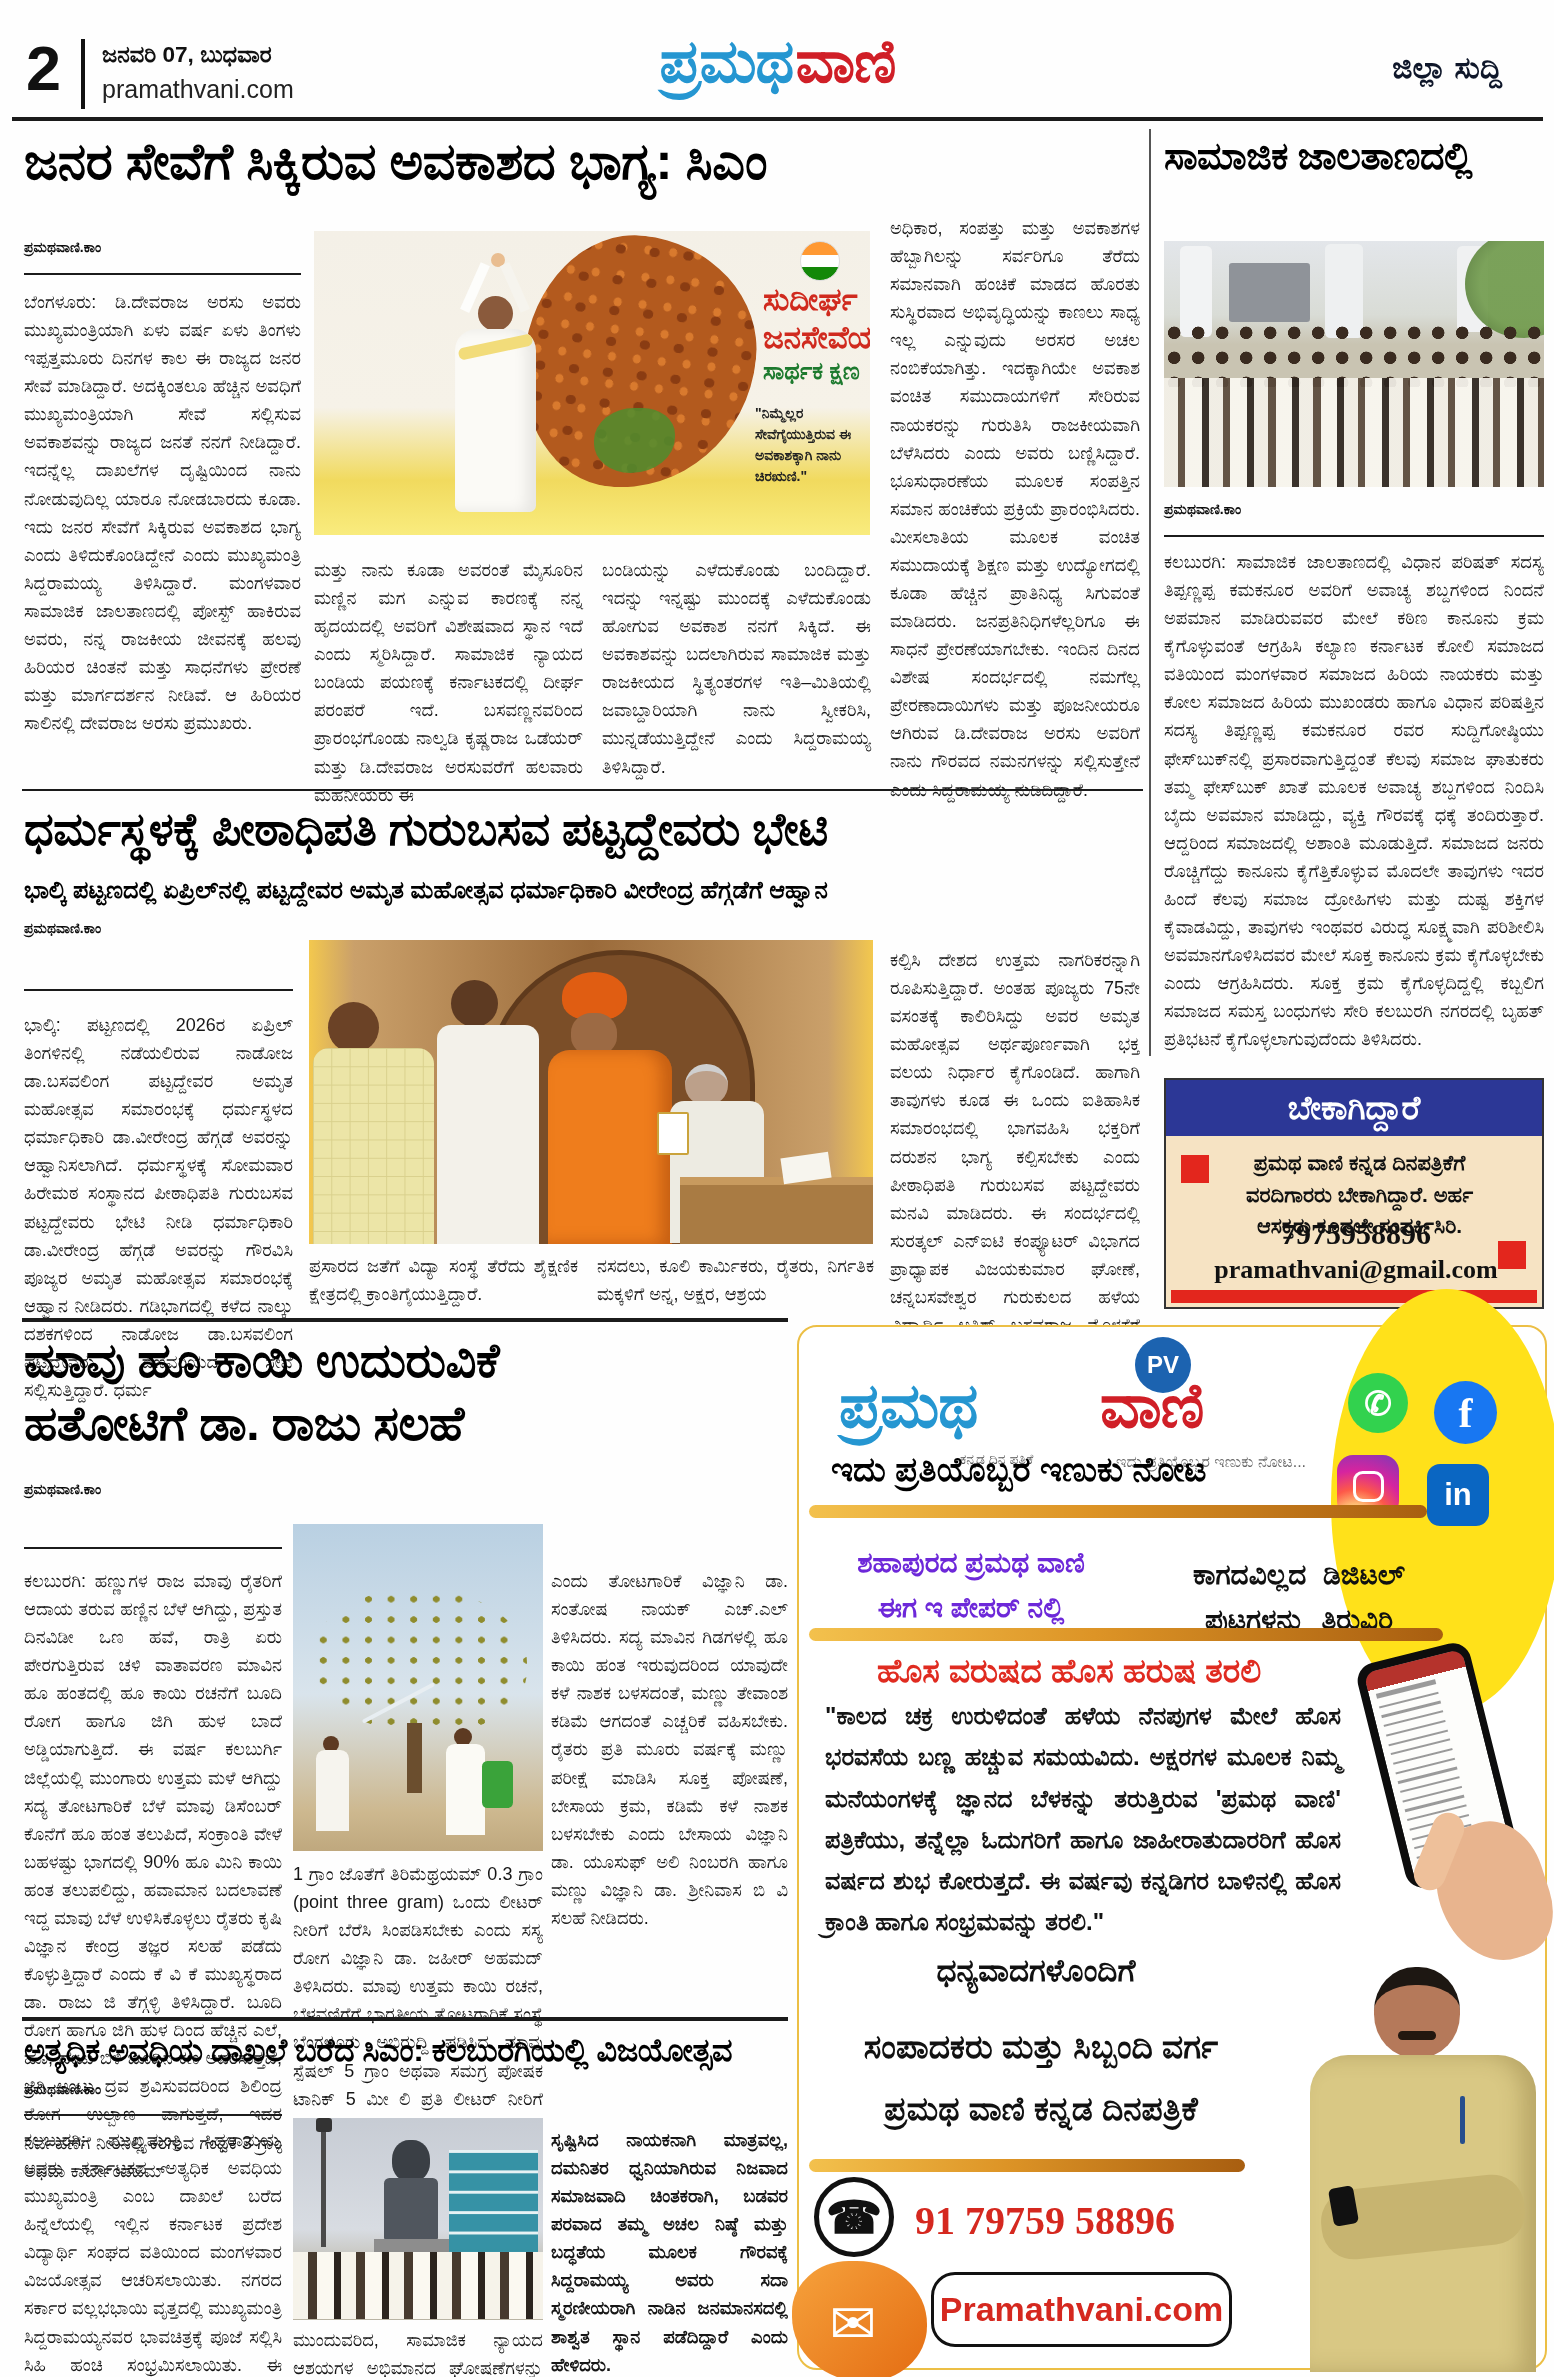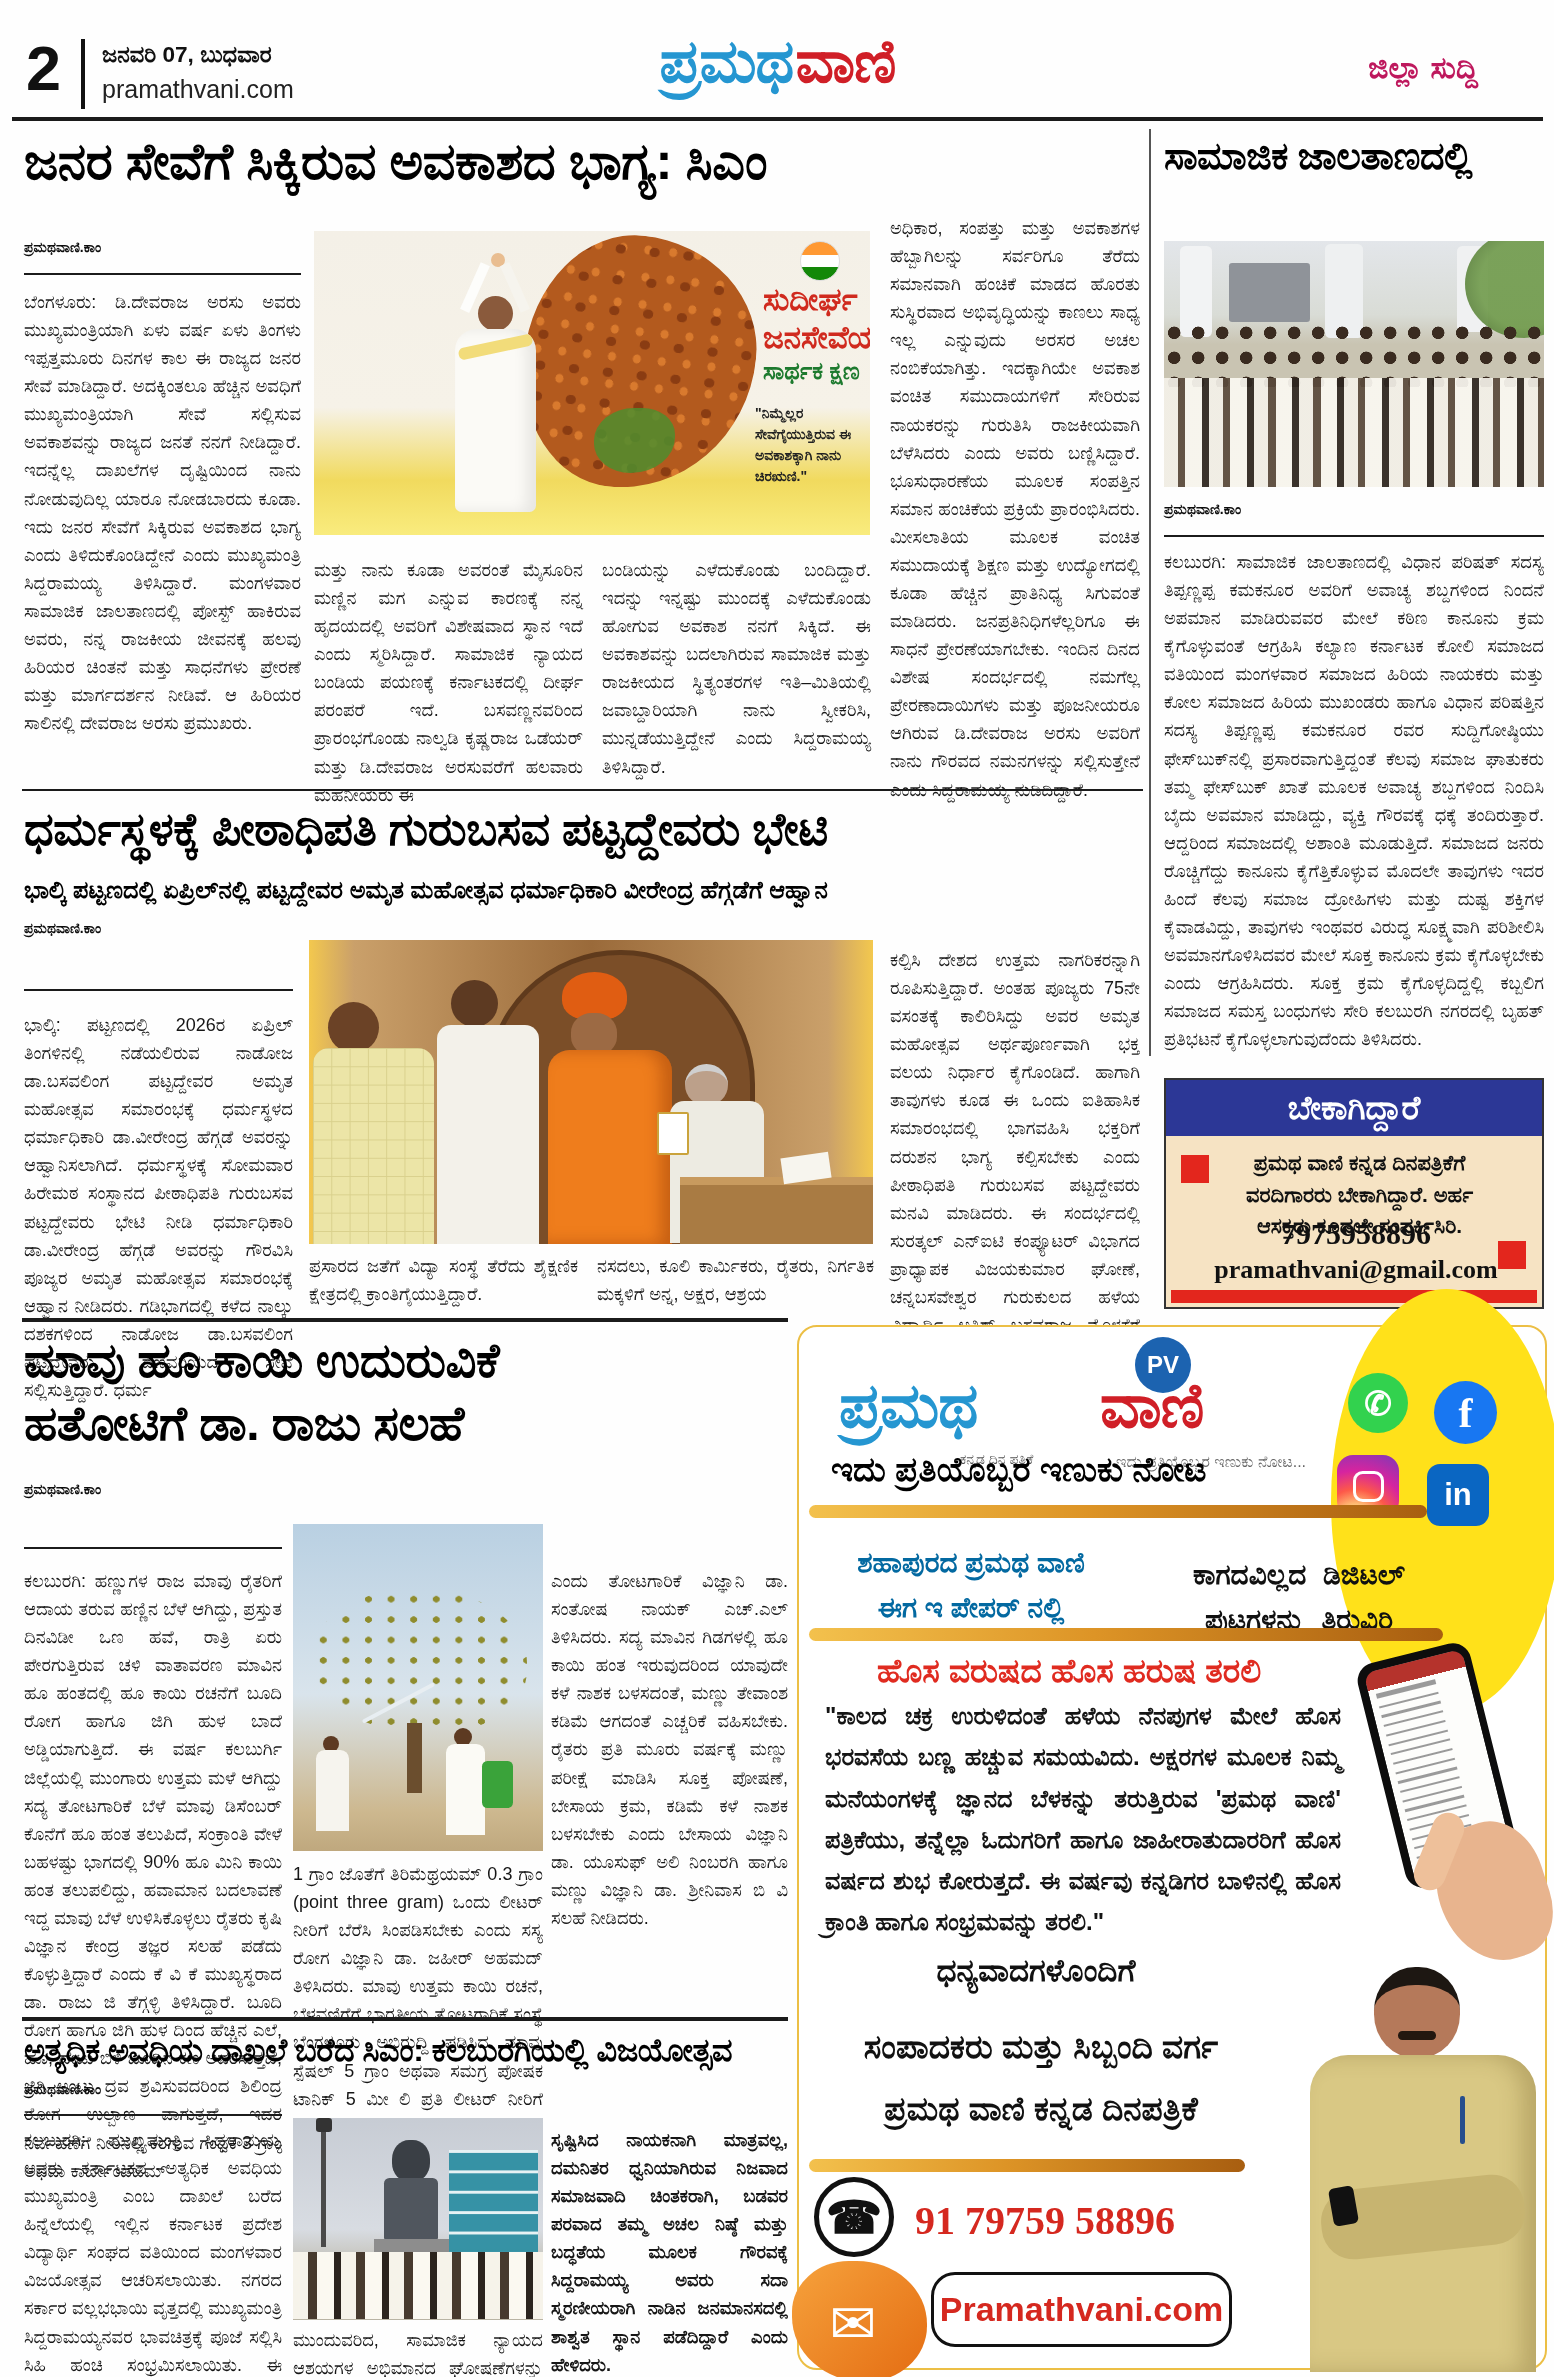--- a/index.html
+++ b/index.html
@@ -41,21 +41,21 @@
 <div id="page">
 
   <div class="abs pageno" style="left:26px;top:32px;">2</div>
   <div class="abs" style="left:81px;top:39px;width:3.8px;height:70px;background:#111;"></div>
   <div class="abs date" style="left:102px;top:42px;">ಜನವರಿ 07, ಬುಧವಾರ</div>
   <div class="abs site" style="left:102px;top:75px;">pramathvani.com</div>
   <div class="abs masthead" style="left:0;top:27px;width:1555px;text-align:center;">
     <span style="color:#2596d1;">ಪ್ರಮಥ</span>
     <span style="color:#d01f27;">ವಾಣಿ</span>
   </div>
-  <div class="abs section-tag" style="right:77px;top:51px;color:#be185d;">ಜಿಲ್ಲಾ ಸುದ್ದಿ</div>
+  <div class="abs section-tag" style="right:53px;top:51px;color:#0f172a;">ಜಿಲ್ಲಾ ಸುದ್ದಿ</div>
   <div class="hrule" style="left:12px;top:117px;width:1531px;height:4.3px;"></div>
 
   <div class="hl" style="left:24px;top:133px;width:1118px;font-size:51px;">ಜನರ ಸೇವೆಗೆ ಸಿಕ್ಕಿರುವ ಅವಕಾಶದ ಭಾಗ್ಯ: ಸಿಎಂ</div>
 
   <div class="byline" style="left:24px;top:239px;">ಪ್ರಮಥವಾಣಿ.ಕಾಂ</div>
   <div class="brule" style="left:24px;top:273px;width:277px;"></div>
 
   <div class="col" style="left:24px;top:288px;width:277px;height:497px;">ಬೆಂಗಳೂರು: ಡಿ.ದೇವರಾಜ ಅರಸು ಅವರು ಮುಖ್ಯಮಂತ್ರಿಯಾಗಿ ಏಳು ವರ್ಷ ಏಳು ತಿಂಗಳು ಇಪ್ಪತ್ತಮೂರು ದಿನಗಳ ಕಾಲ ಈ ರಾಜ್ಯದ ಜನರ ಸೇವೆ ಮಾಡಿದ್ದಾರೆ. ಅದಕ್ಕಿಂತಲೂ ಹೆಚ್ಚಿನ ಅವಧಿಗೆ ಮುಖ್ಯಮಂತ್ರಿಯಾಗಿ ಸೇವೆ ಸಲ್ಲಿಸುವ ಅವಕಾಶವನ್ನು ರಾಜ್ಯದ ಜನತೆ ನನಗೆ ನೀಡಿದ್ದಾರೆ. ಇದನ್ನೆಲ್ಲ ದಾಖಲೆಗಳ ದೃಷ್ಟಿಯಿಂದ ನಾನು ನೋಡುವುದಿಲ್ಲ ಯಾರೂ ನೋಡಬಾರದು ಕೂಡಾ. ಇದು ಜನರ ಸೇವೆಗೆ ಸಿಕ್ಕಿರುವ ಅವಕಾಶದ ಭಾಗ್ಯ ಎಂದು ತಿಳಿದುಕೊಂಡಿದ್ದೇನೆ ಎಂದು ಮುಖ್ಯಮಂತ್ರಿ ಸಿದ್ದರಾಮಯ್ಯ ತಿಳಿಸಿದ್ದಾರೆ. ಮಂಗಳವಾರ ಸಾಮಾಜಿಕ ಜಾಲತಾಣದಲ್ಲಿ ಪೋಸ್ಟ್ ಹಾಕಿರುವ ಅವರು, ನನ್ನ ರಾಜಕೀಯ ಜೀವನಕ್ಕೆ ಹಲವು ಹಿರಿಯರ ಚಿಂತನೆ ಮತ್ತು ಸಾಧನೆಗಳು ಪ್ರೇರಣೆ ಮತ್ತು ಮಾರ್ಗದರ್ಶನ ನೀಡಿವೆ. ಆ ಹಿರಿಯರ ಸಾಲಿನಲ್ಲಿ ದೇವರಾಜ ಅರಸು ಪ್ರಮುಖರು.</div>
 
   <div class="photo" style="left:314px;top:231px;width:556px;height:304px;background:linear-gradient(180deg,#f4f0e7 0%,#f6f2e8 58%,#f1da5e 82%,#f9ec7e 100%);">
@@ -199,21 +199,21 @@
     <div class="icirc" style="left:635px;top:54px;width:63px;height:63px;border-radius:50%;background:#1877f2;font-size:42px;font-family:'Liberation Serif',serif;">f</div>
     <div class="icirc" style="left:538px;top:128px;width:62px;height:62px;border-radius:16px;background:radial-gradient(circle at 30% 110%,#ffdc80 0 18%,#fd5949 42%,#d6249f 65%,#7a3ab8 100%);">
       <span style="width:31px;height:31px;border:3.8px solid #fff;border-radius:9.7px;display:block;"></span>
     </div>
     <div class="icirc" style="left:628px;top:137px;width:62px;height:62px;border-radius:13px;background:#0a66c2;font-size:31px;">in</div>
 
     <div class="abs" style="left:32px;top:123px;font-size:34px;font-weight:800;color:#000;">ಇದು ಪ್ರತಿಯೊಬ್ಬರ ಇಣುಕು ನೋಟ</div>
 
     <div class="golden" style="left:9.7px;top:178px;width:618px;"></div>
 
-    <div class="abs center" style="left:16px;top:214px;width:312px;font-size:28px;font-weight:800;line-height:1.6;color:#0369a1;">
+    <div class="abs center" style="left:16px;top:214px;width:312px;font-size:28px;font-weight:800;line-height:1.6;color:#6d28d9;">
       <div>ಶಹಾಪುರದ ಪ್ರಮಥ ವಾಣಿ</div>
       <div>ಈಗ ಇ ಪೇಪರ್ ನಲ್ಲಿ</div>
     </div>
     <div class="abs center" style="left:344px;top:228px;width:312px;font-size:28px;font-weight:800;line-height:1.6;color:#111;font-family:Liberation Mono, monospace;">
       <div>ಕಾಗದವಿಲ್ಲದ ಡಿಜಿಟಲ್</div>
       <div>ಪುಟಗಳನ್ನು ತಿರುವಿರಿ</div>
     </div>
 
     <div class="golden" style="left:9.7px;top:301px;width:634px;"></div>
 

